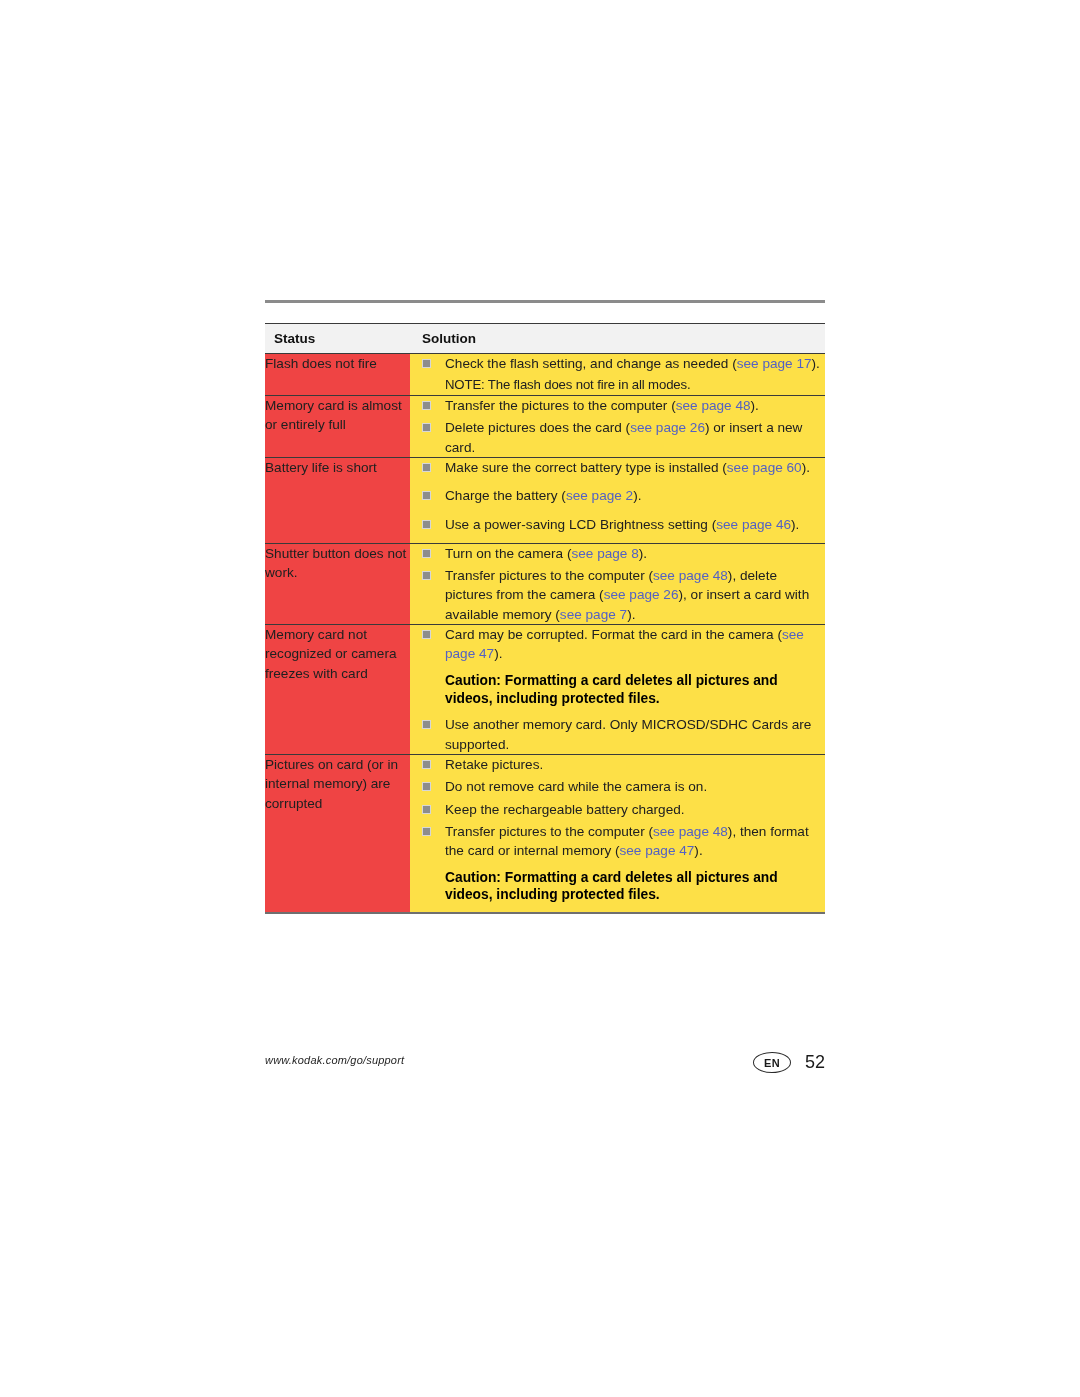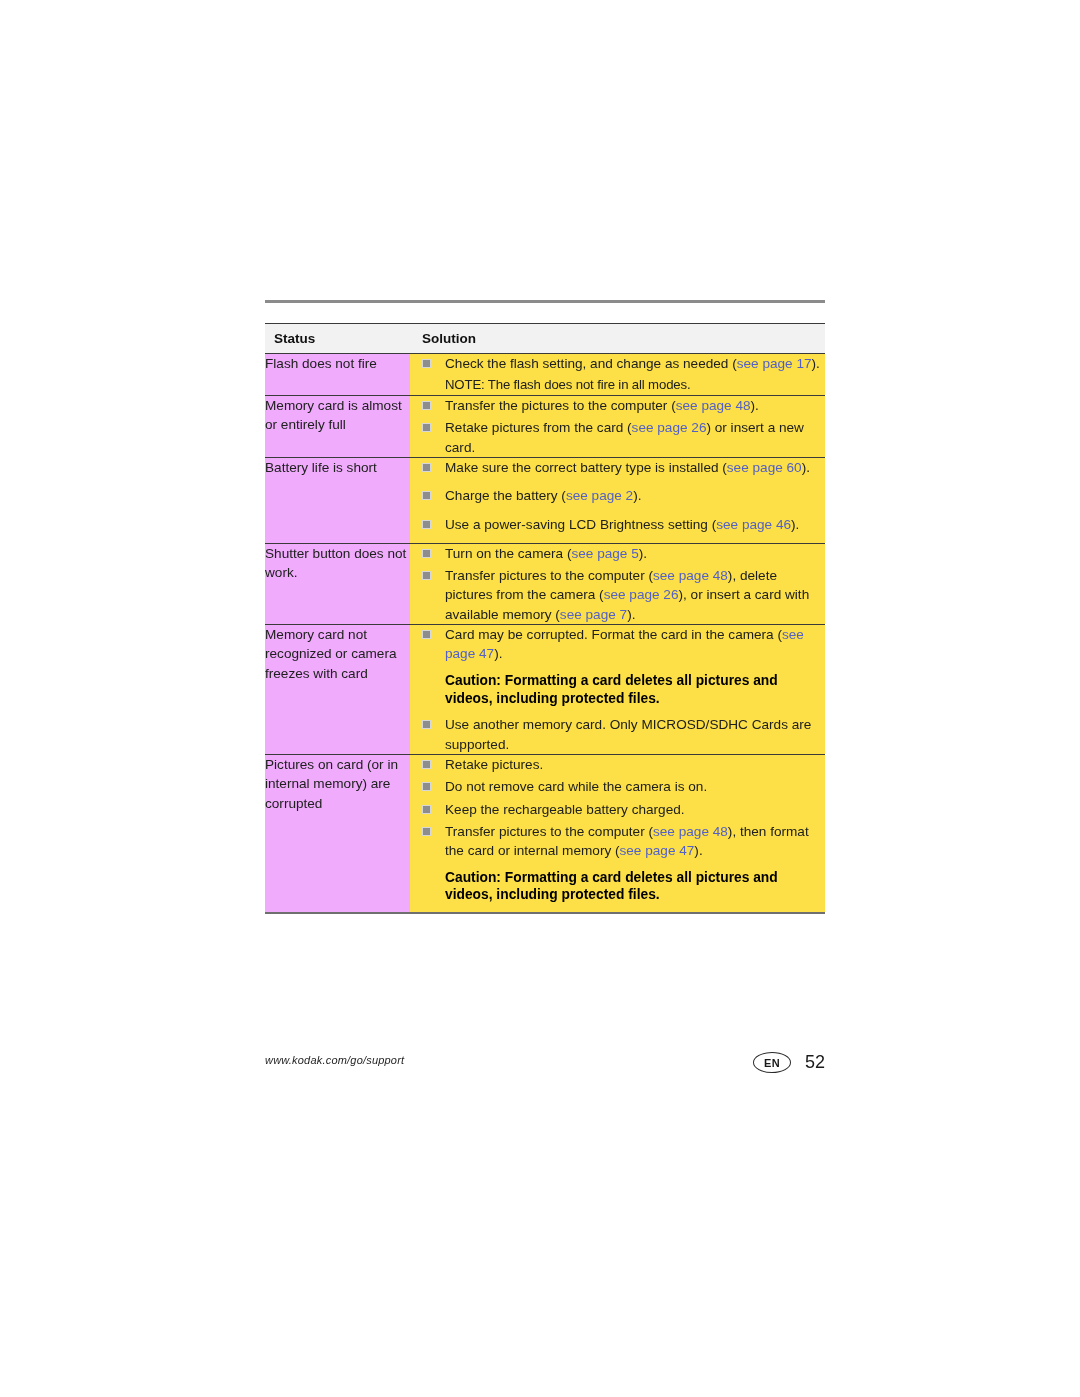--- a/index.html
+++ b/index.html
@@ -66,21 +66,21 @@
   .thead-row th.col-status { padding-left: 9px; }
   .thead-row th.col-solution { padding-left: 12px; }
 
   .body-row > td {
     border-bottom: 1.3px solid #3a3a3a;
   }
   .body-row:last-child > td {
     border-bottom: 2.2px solid #6f6f6f;
   }
   .cell-status {
-    background: #f0abfc;
+    background: #ef4444;
     font-size: 13.6px;
     line-height: 1.42;
     color: #202020;
     padding: 7px 8px 12px 9px;
   }
   .cell-solution {
     background: #fde047;
     font-size: 13.6px;
     line-height: 1.42;
     color: #202020;
@@ -209,39 +209,39 @@
                 <span class="note"><span>NOTE:  The flash does not fire in all modes.</span></span>
               </li>
             </ul>
           </td>
         </tr>
         <tr class="body-row">
           <td class="cell-status col-status">Memory card is almost or entirely full</td>
           <td class="cell-solution col-solution">
             <ul class="items">
               <li class="has-bullet"><span></span><span><span>Transfer the pictures to the computer (</span><span class="lnk">see page 48</span><span>).</span></span></li>
-              <li class="has-bullet"><span></span><span><span>Retake pictures from the card (</span><span class="lnk">see page 26</span><span>) or insert a new card.</span></span></li>
+              <li class="has-bullet"><span></span><span><span>Delete pictures does the card (</span><span class="lnk">see page 26</span><span>) or insert a new card.</span></span></li>
             </ul>
           </td>
         </tr>
         <tr class="body-row">
           <td class="cell-status col-status">Battery life is short</td>
           <td class="cell-solution col-solution">
             <ul class="items spaced">
               <li class="has-bullet"><span></span><span><span>Make sure the correct battery type is installed (</span><span class="lnk">see page 60</span><span>).</span></span></li>
               <li class="has-bullet"><span></span><span><span>Charge the battery (</span><span class="lnk">see page 2</span><span>).</span></span></li>
               <li class="has-bullet"><span></span><span><span>Use a power-saving LCD Brightness setting (</span><span class="lnk">see page 46</span><span>).</span></span></li>
             </ul>
           </td>
         </tr>
         <tr class="body-row">
           <td class="cell-status col-status">Shutter button does not work.</td>
           <td class="cell-solution col-solution">
             <ul class="items">
-              <li class="has-bullet"><span></span><span><span>Turn on the camera (</span><span class="lnk">see page 5</span><span>).</span></span></li>
+              <li class="has-bullet"><span></span><span><span>Turn on the camera (</span><span class="lnk">see page 8</span><span>).</span></span></li>
               <li class="has-bullet"><span></span><span><span>Transfer pictures to the computer (</span><span class="lnk">see page 48</span><span>), delete pictures from the camera (</span><span class="lnk">see page 26</span><span>), or insert a card with available memory (</span><span class="lnk">see page 7</span><span>).</span></span></li>
             </ul>
           </td>
         </tr>
         <tr class="body-row">
           <td class="cell-status col-status">Memory card not recognized or camera freezes with card</td>
           <td class="cell-solution col-solution">
             <ul class="items">
               <li class="has-bullet"><span></span><span><span>Card may be corrupted. Format the card in the camera (</span><span class="lnk">see page 47</span><span>).</span></span></li>
               <li class="plain-block">

